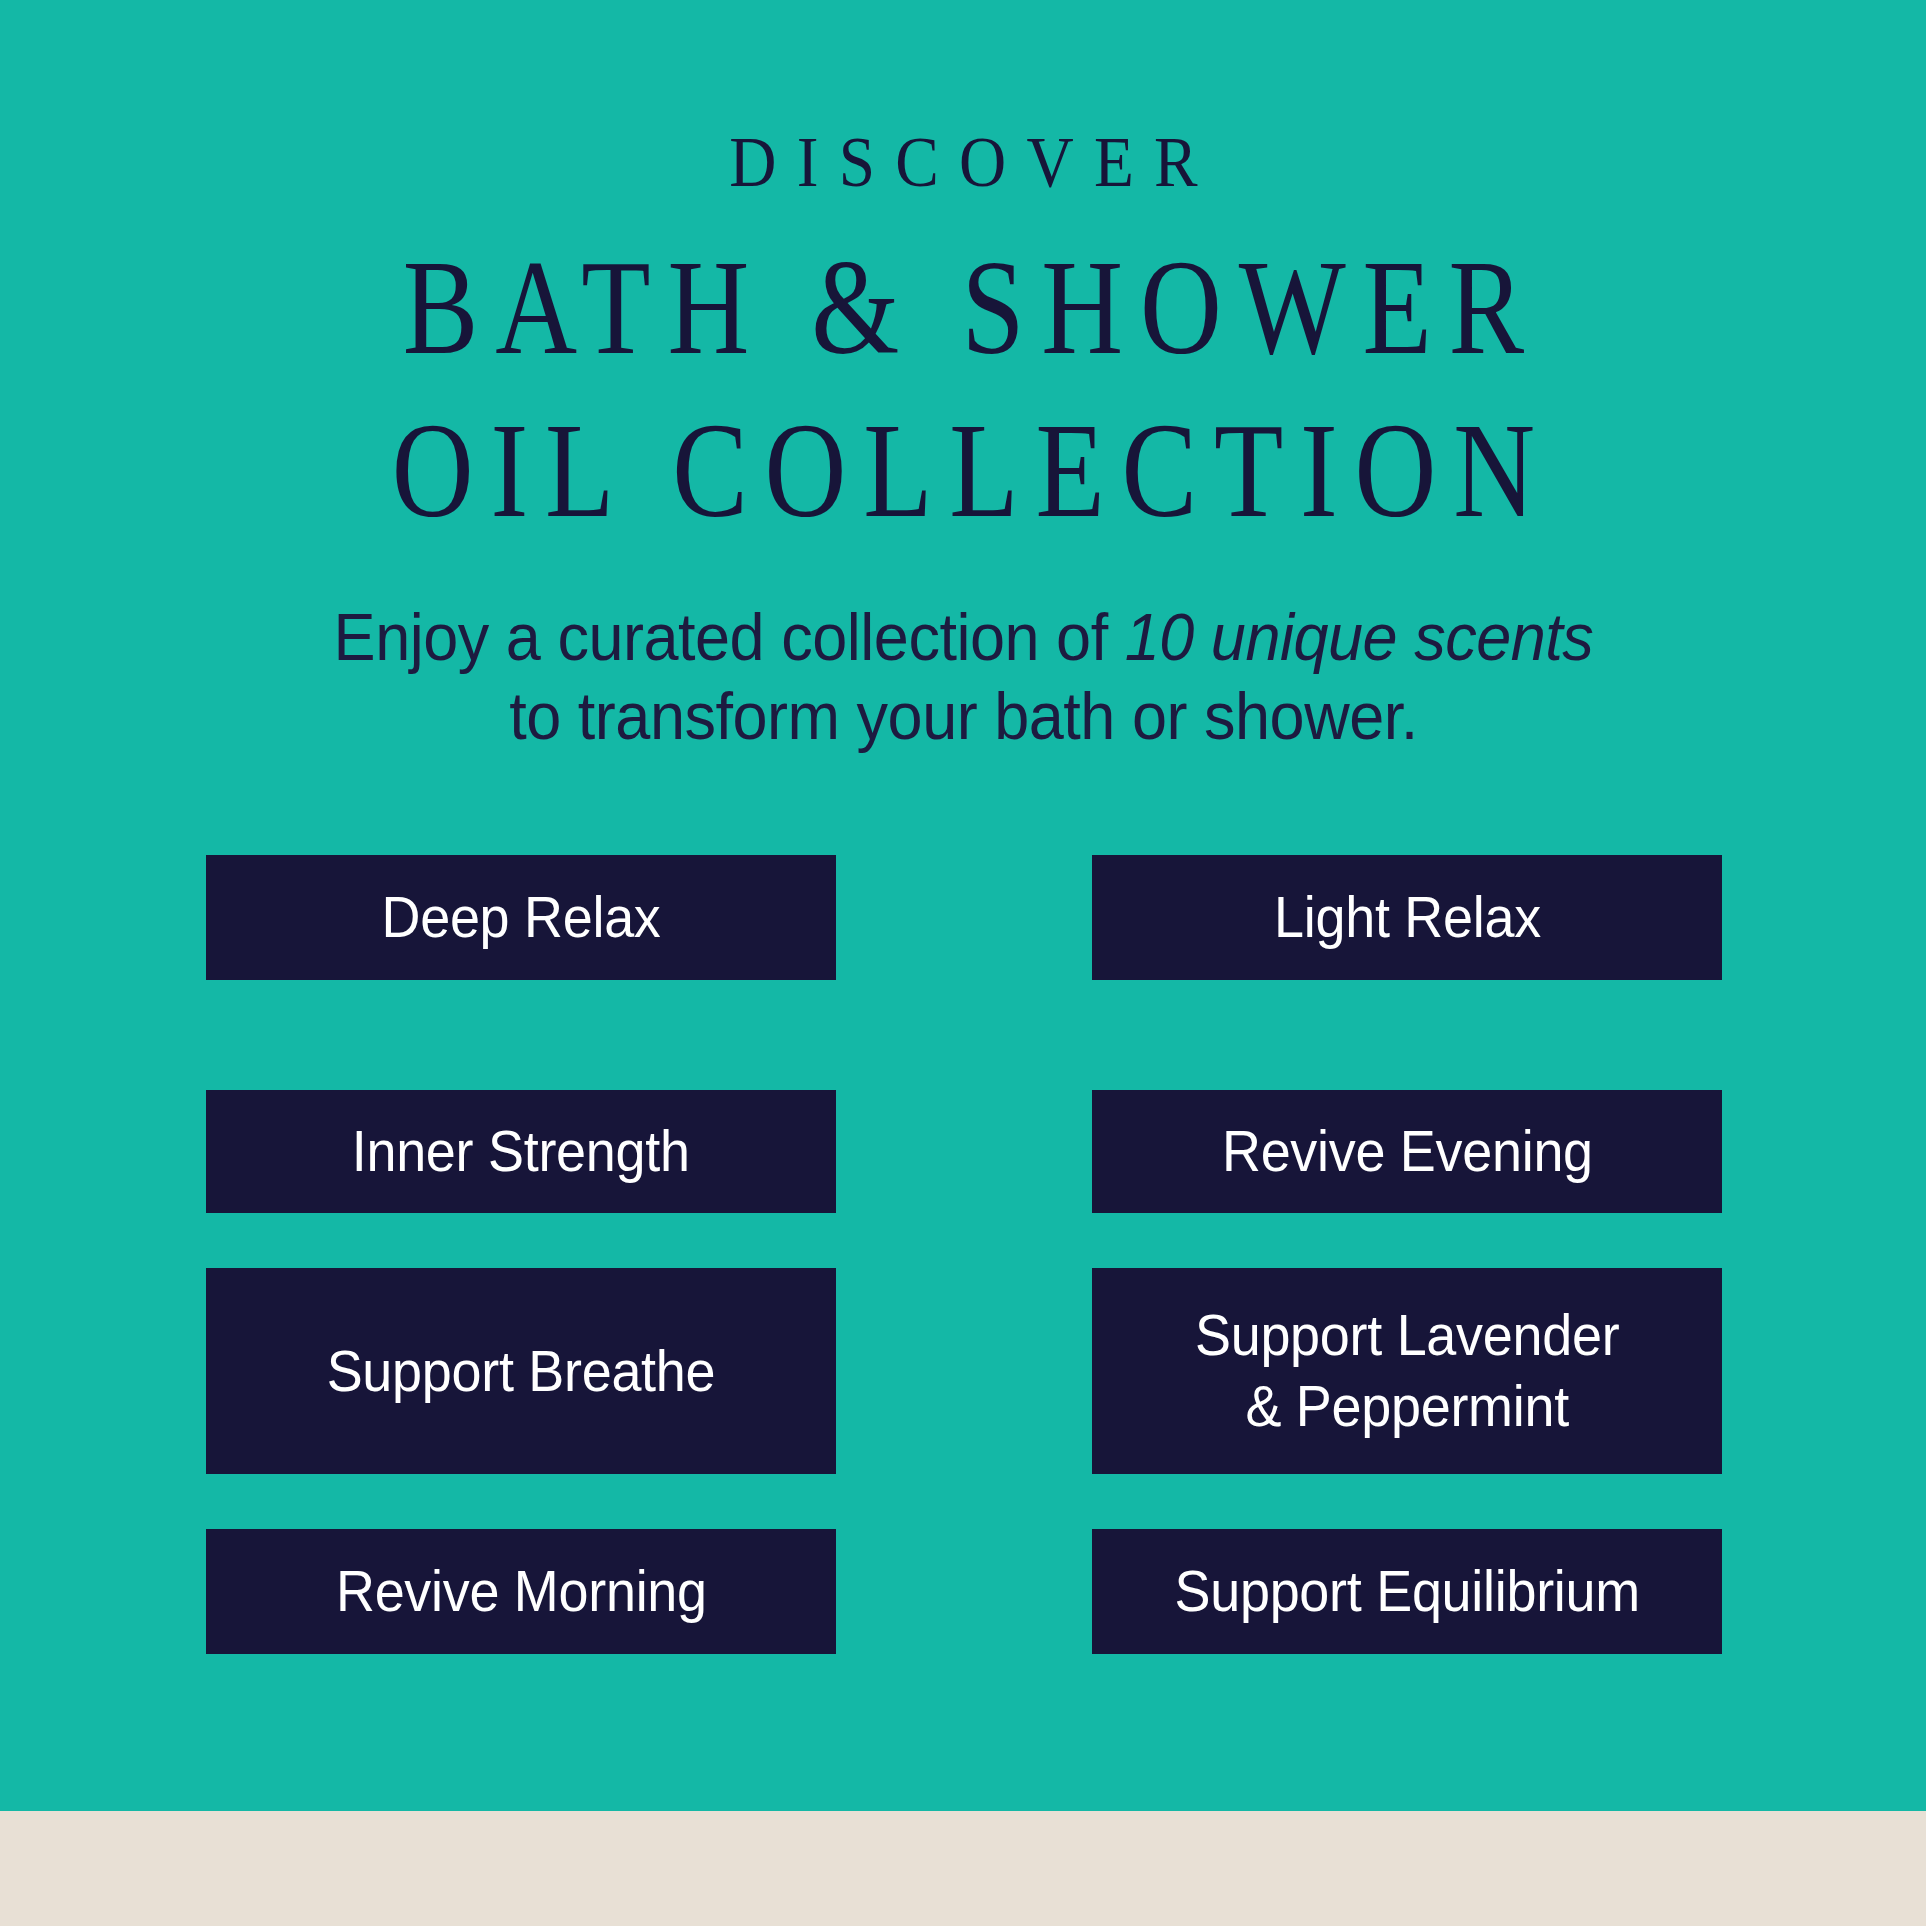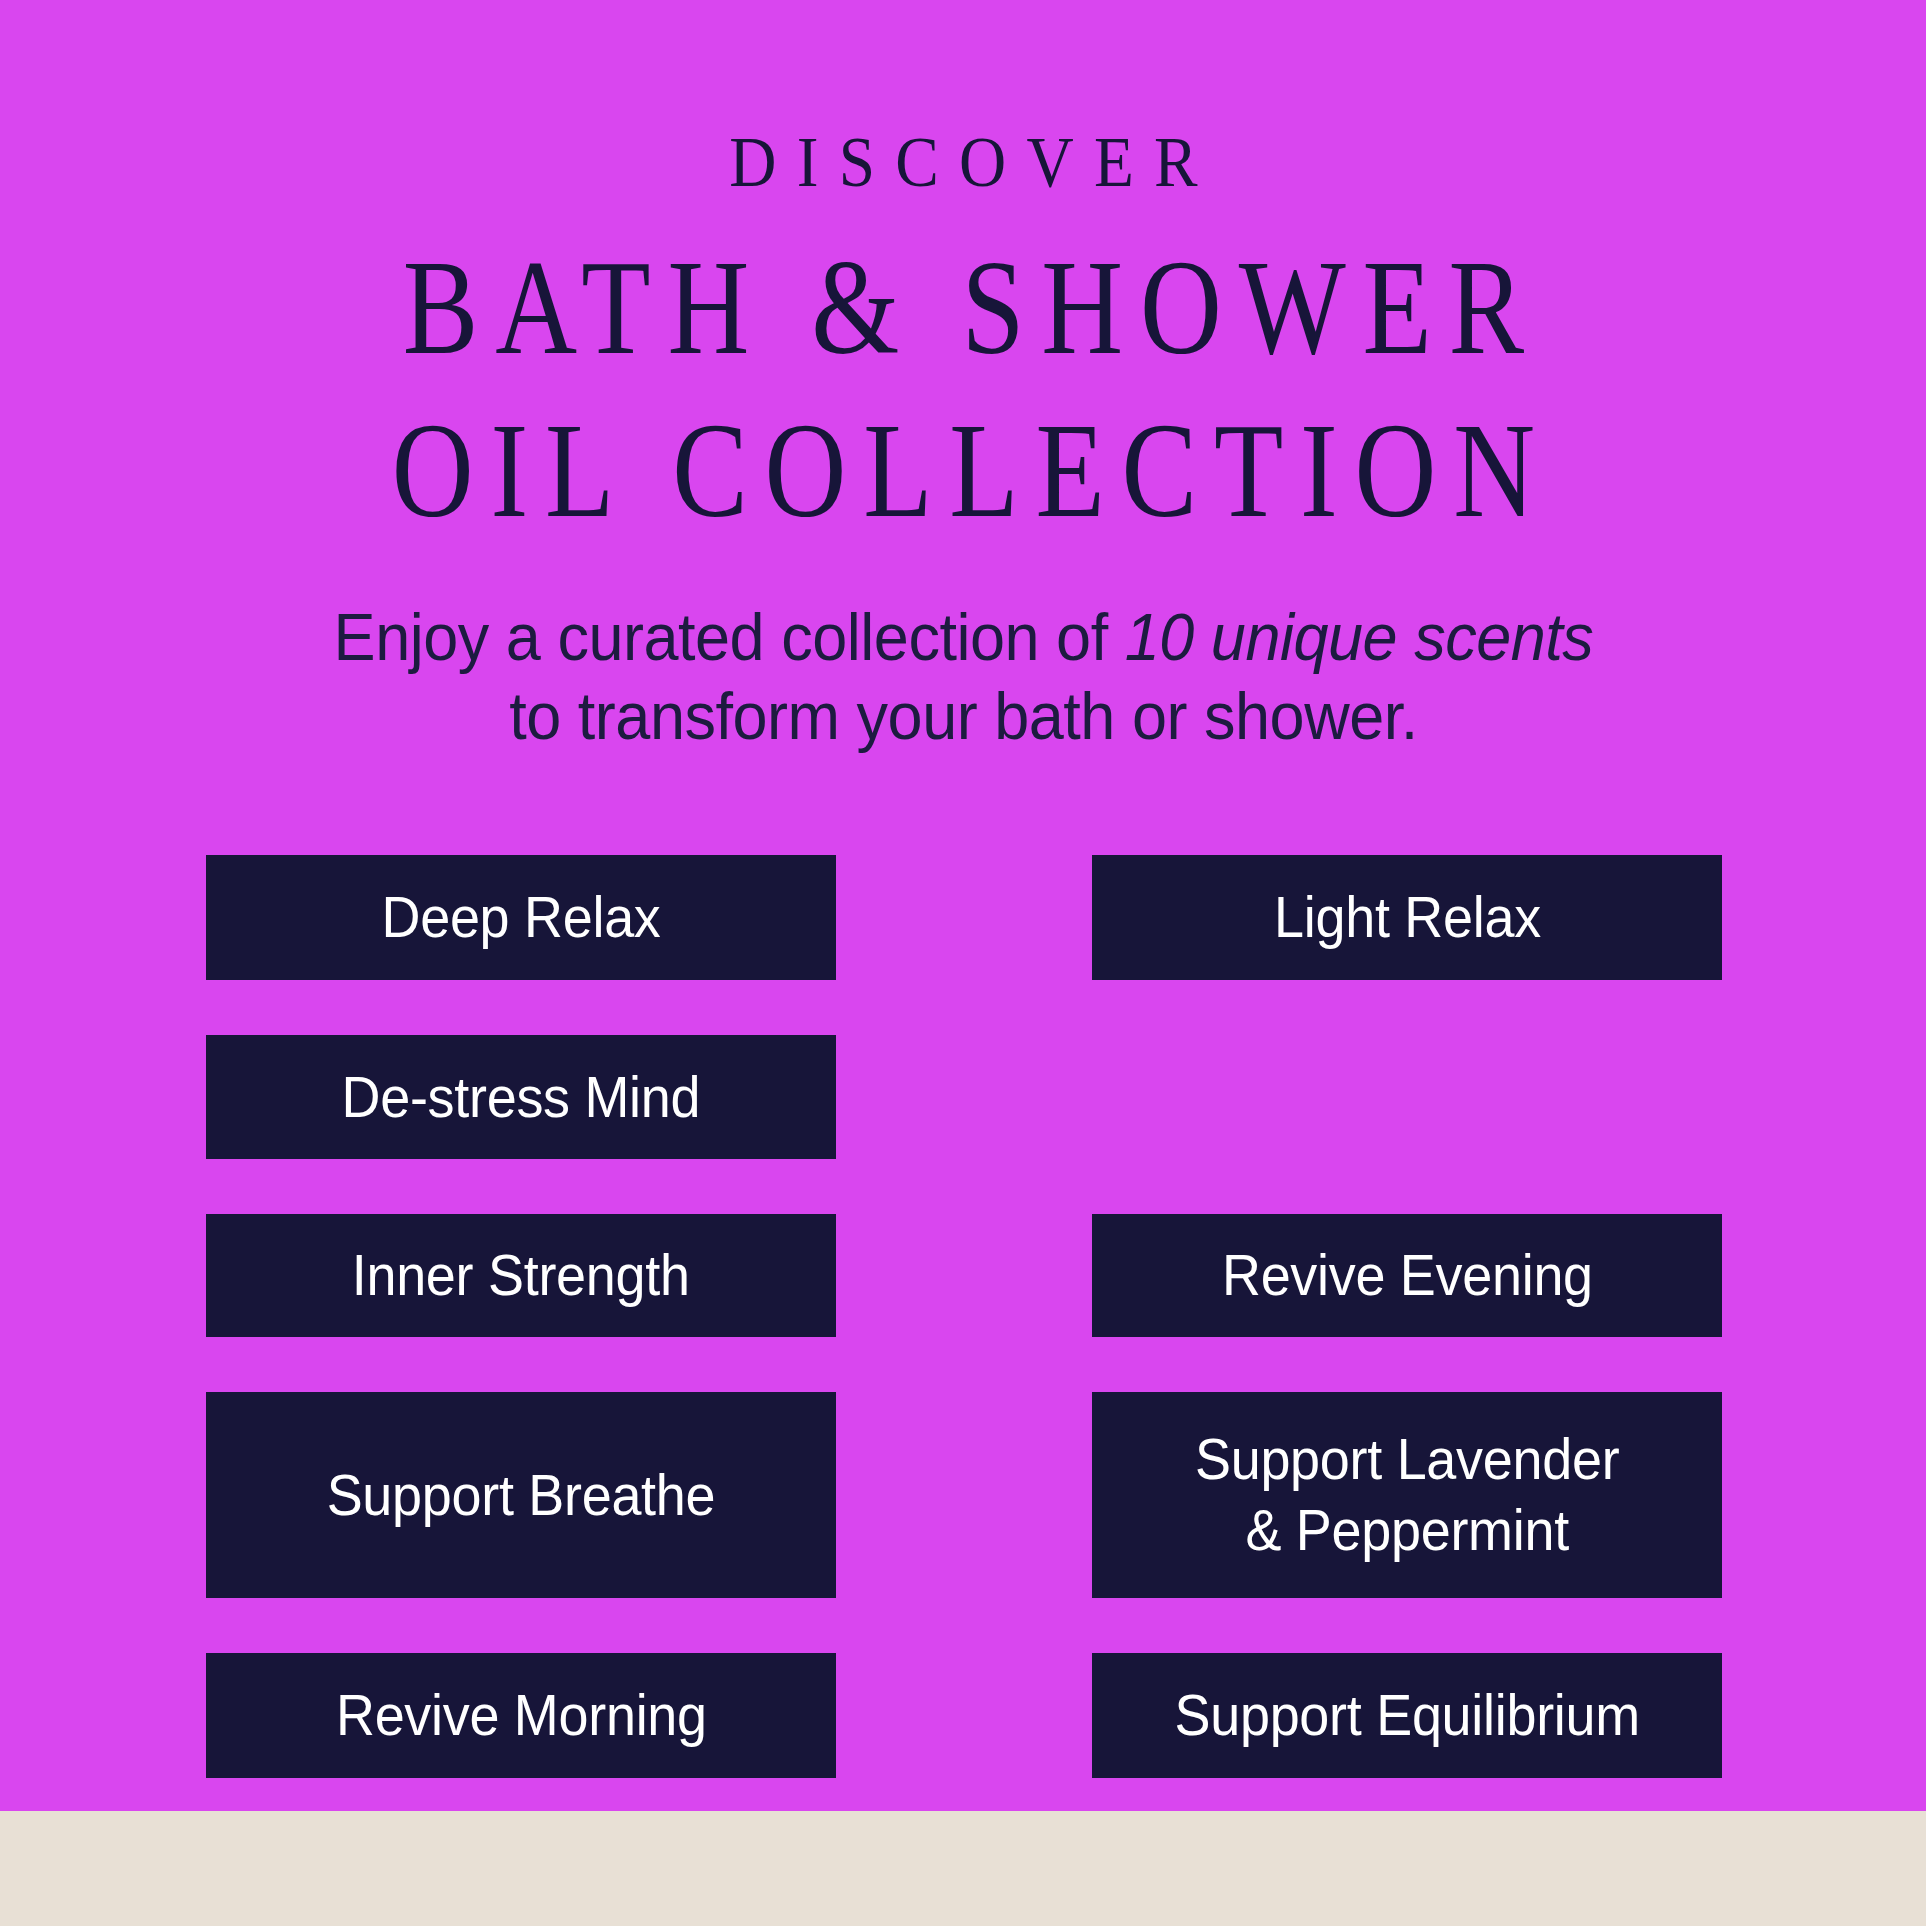--- a/index.html
+++ b/index.html
@@ -11,21 +11,21 @@
     height: 1927px;
     background: #e8e0d5;
     font-family: "Liberation Sans", sans-serif;
     overflow: hidden;
   }
 
   .page {
     position: relative;
     width: 1927px;
     height: 1811px;
-    background: #d946ef;
+    background: #14b8a6;
     box-sizing: border-box;
   }
 
   
   .header {
     position: absolute;
     left: 0;
     top: 0;
     width: 1927px;
     text-align: center;
@@ -154,23 +154,20 @@
     <div class="grid-row row-h1">
       <div class="tile">
         <span class="tile-label">Deep Relax</span>
       </div>
       <div class="tile">
         <span class="tile-label">Light Relax</span>
       </div>
     </div>
 
     <div class="grid-row row-h2">
-      <div class="tile">
-        <span class="tile-label">De-stress Mind</span>
-      </div>
     </div>
 
     <div class="grid-row row-h3">
       <div class="tile">
         <span class="tile-label">Inner Strength</span>
       </div>
       <div class="tile">
         <span class="tile-label">Revive Evening</span>
       </div>
     </div>

